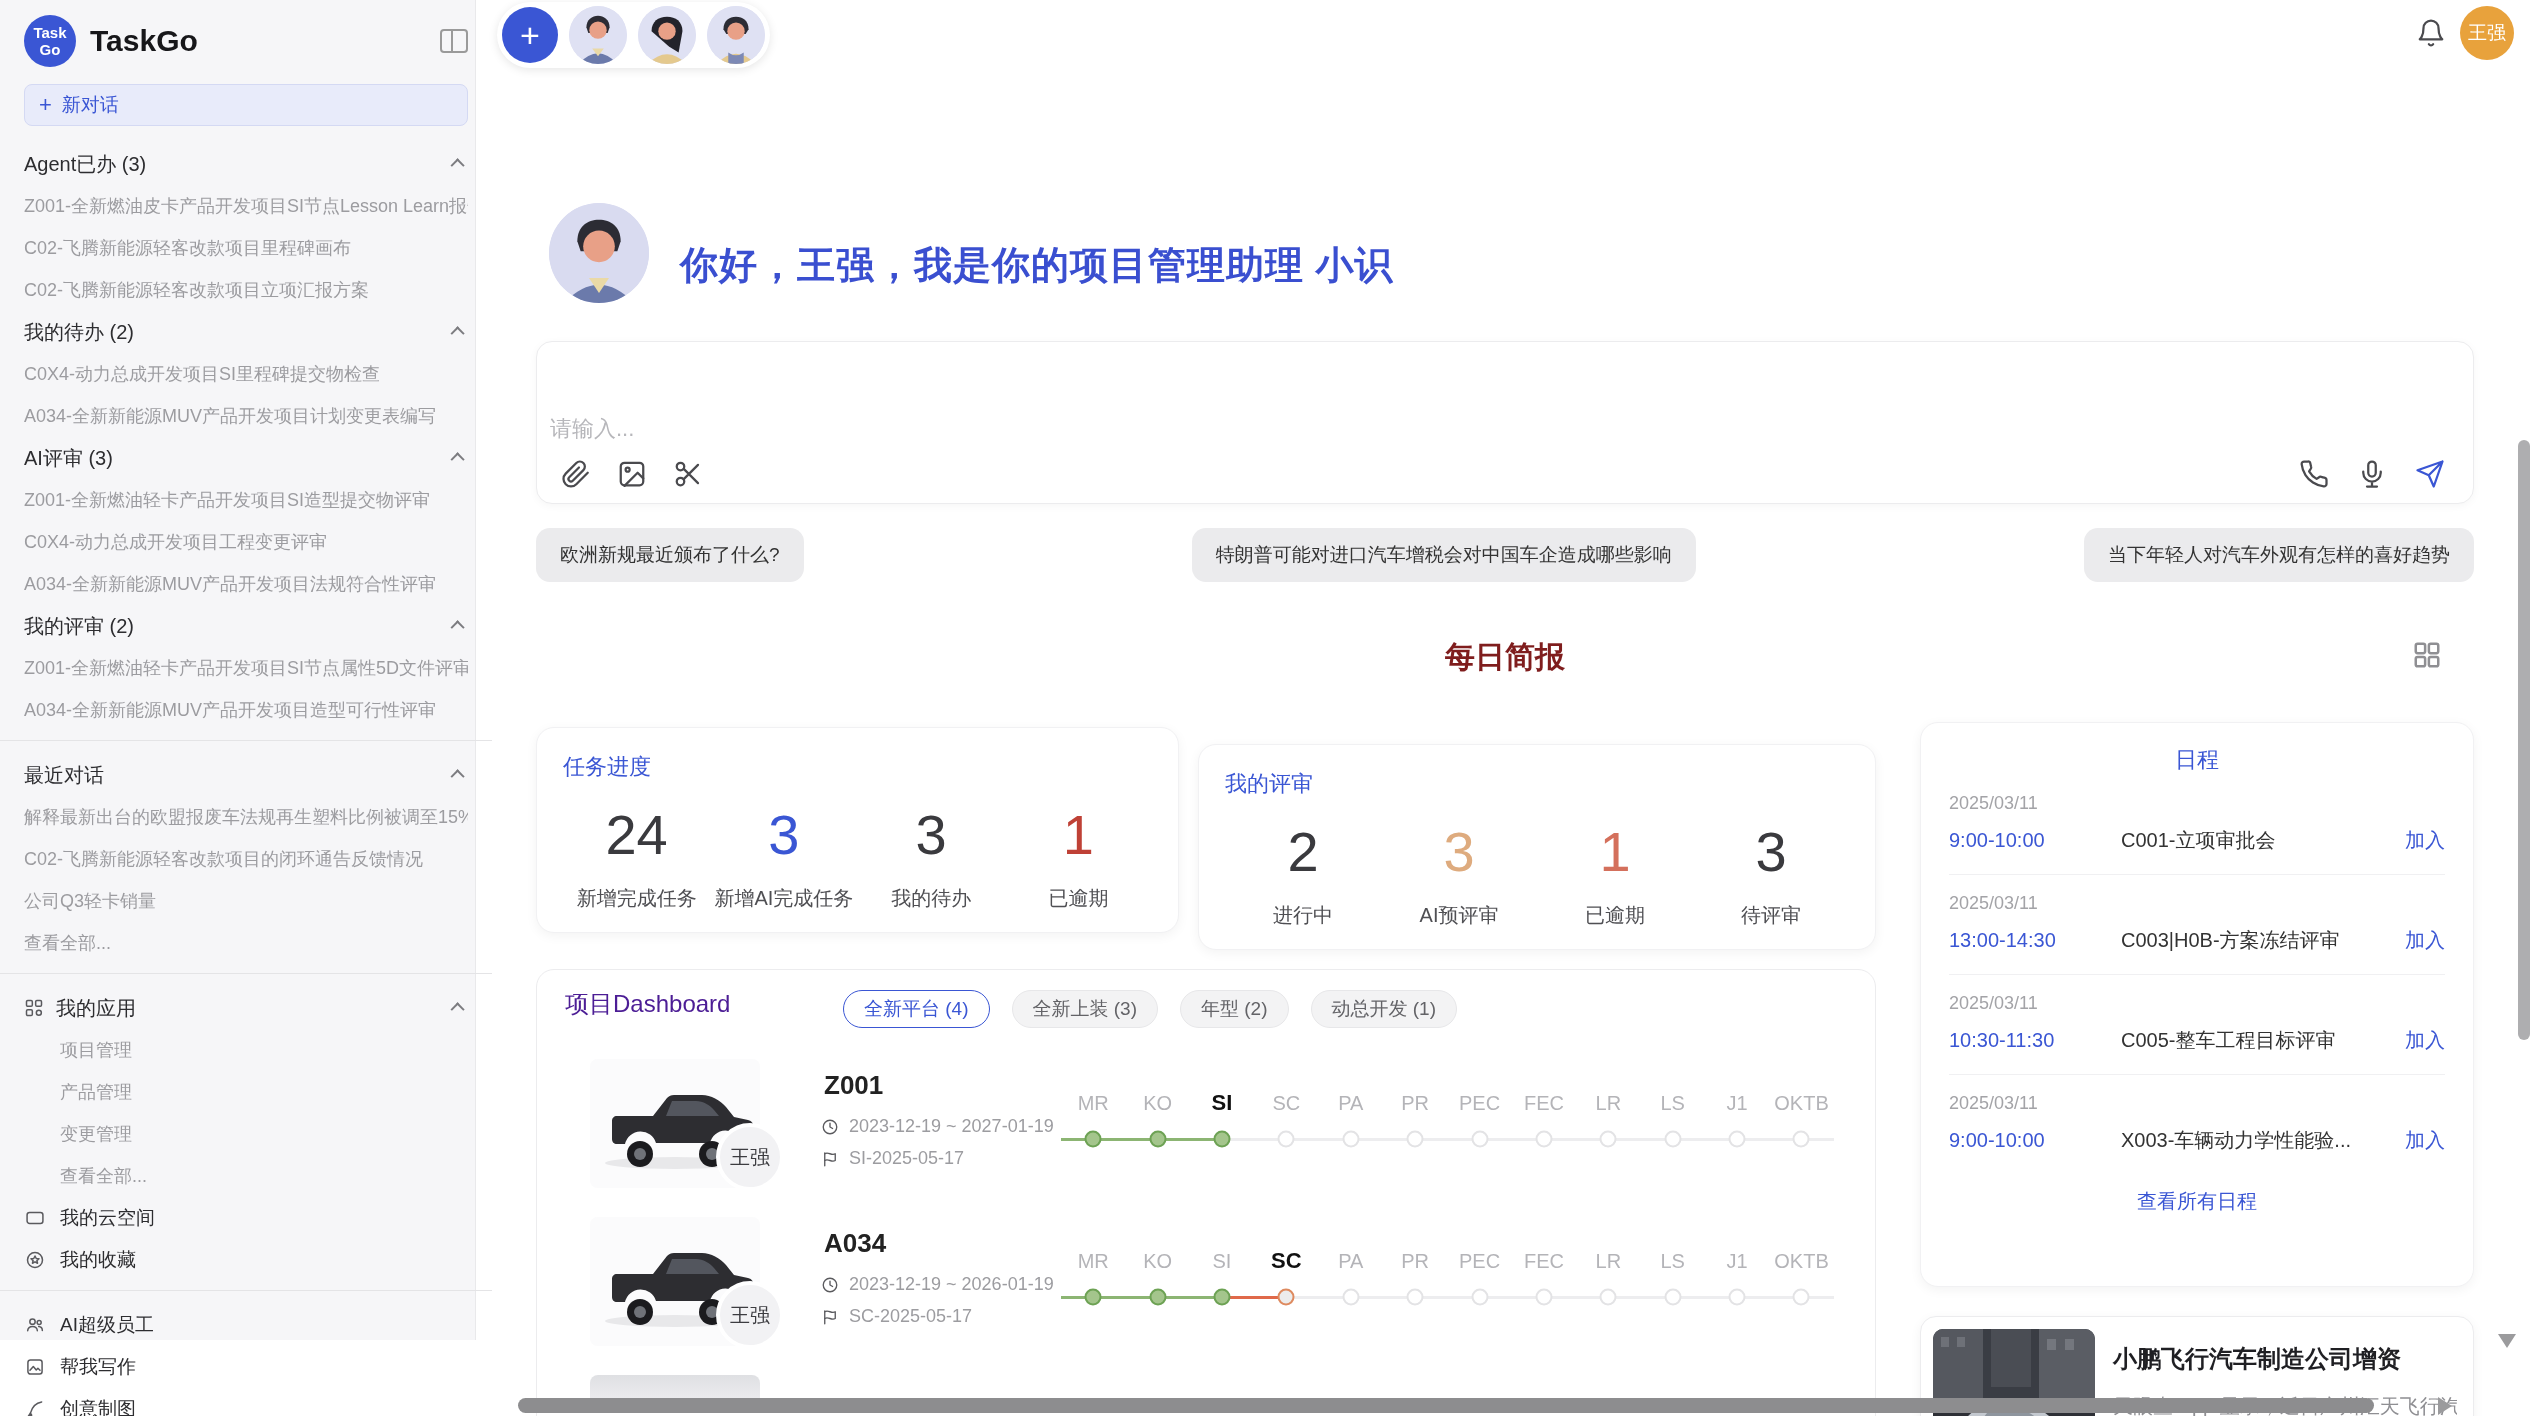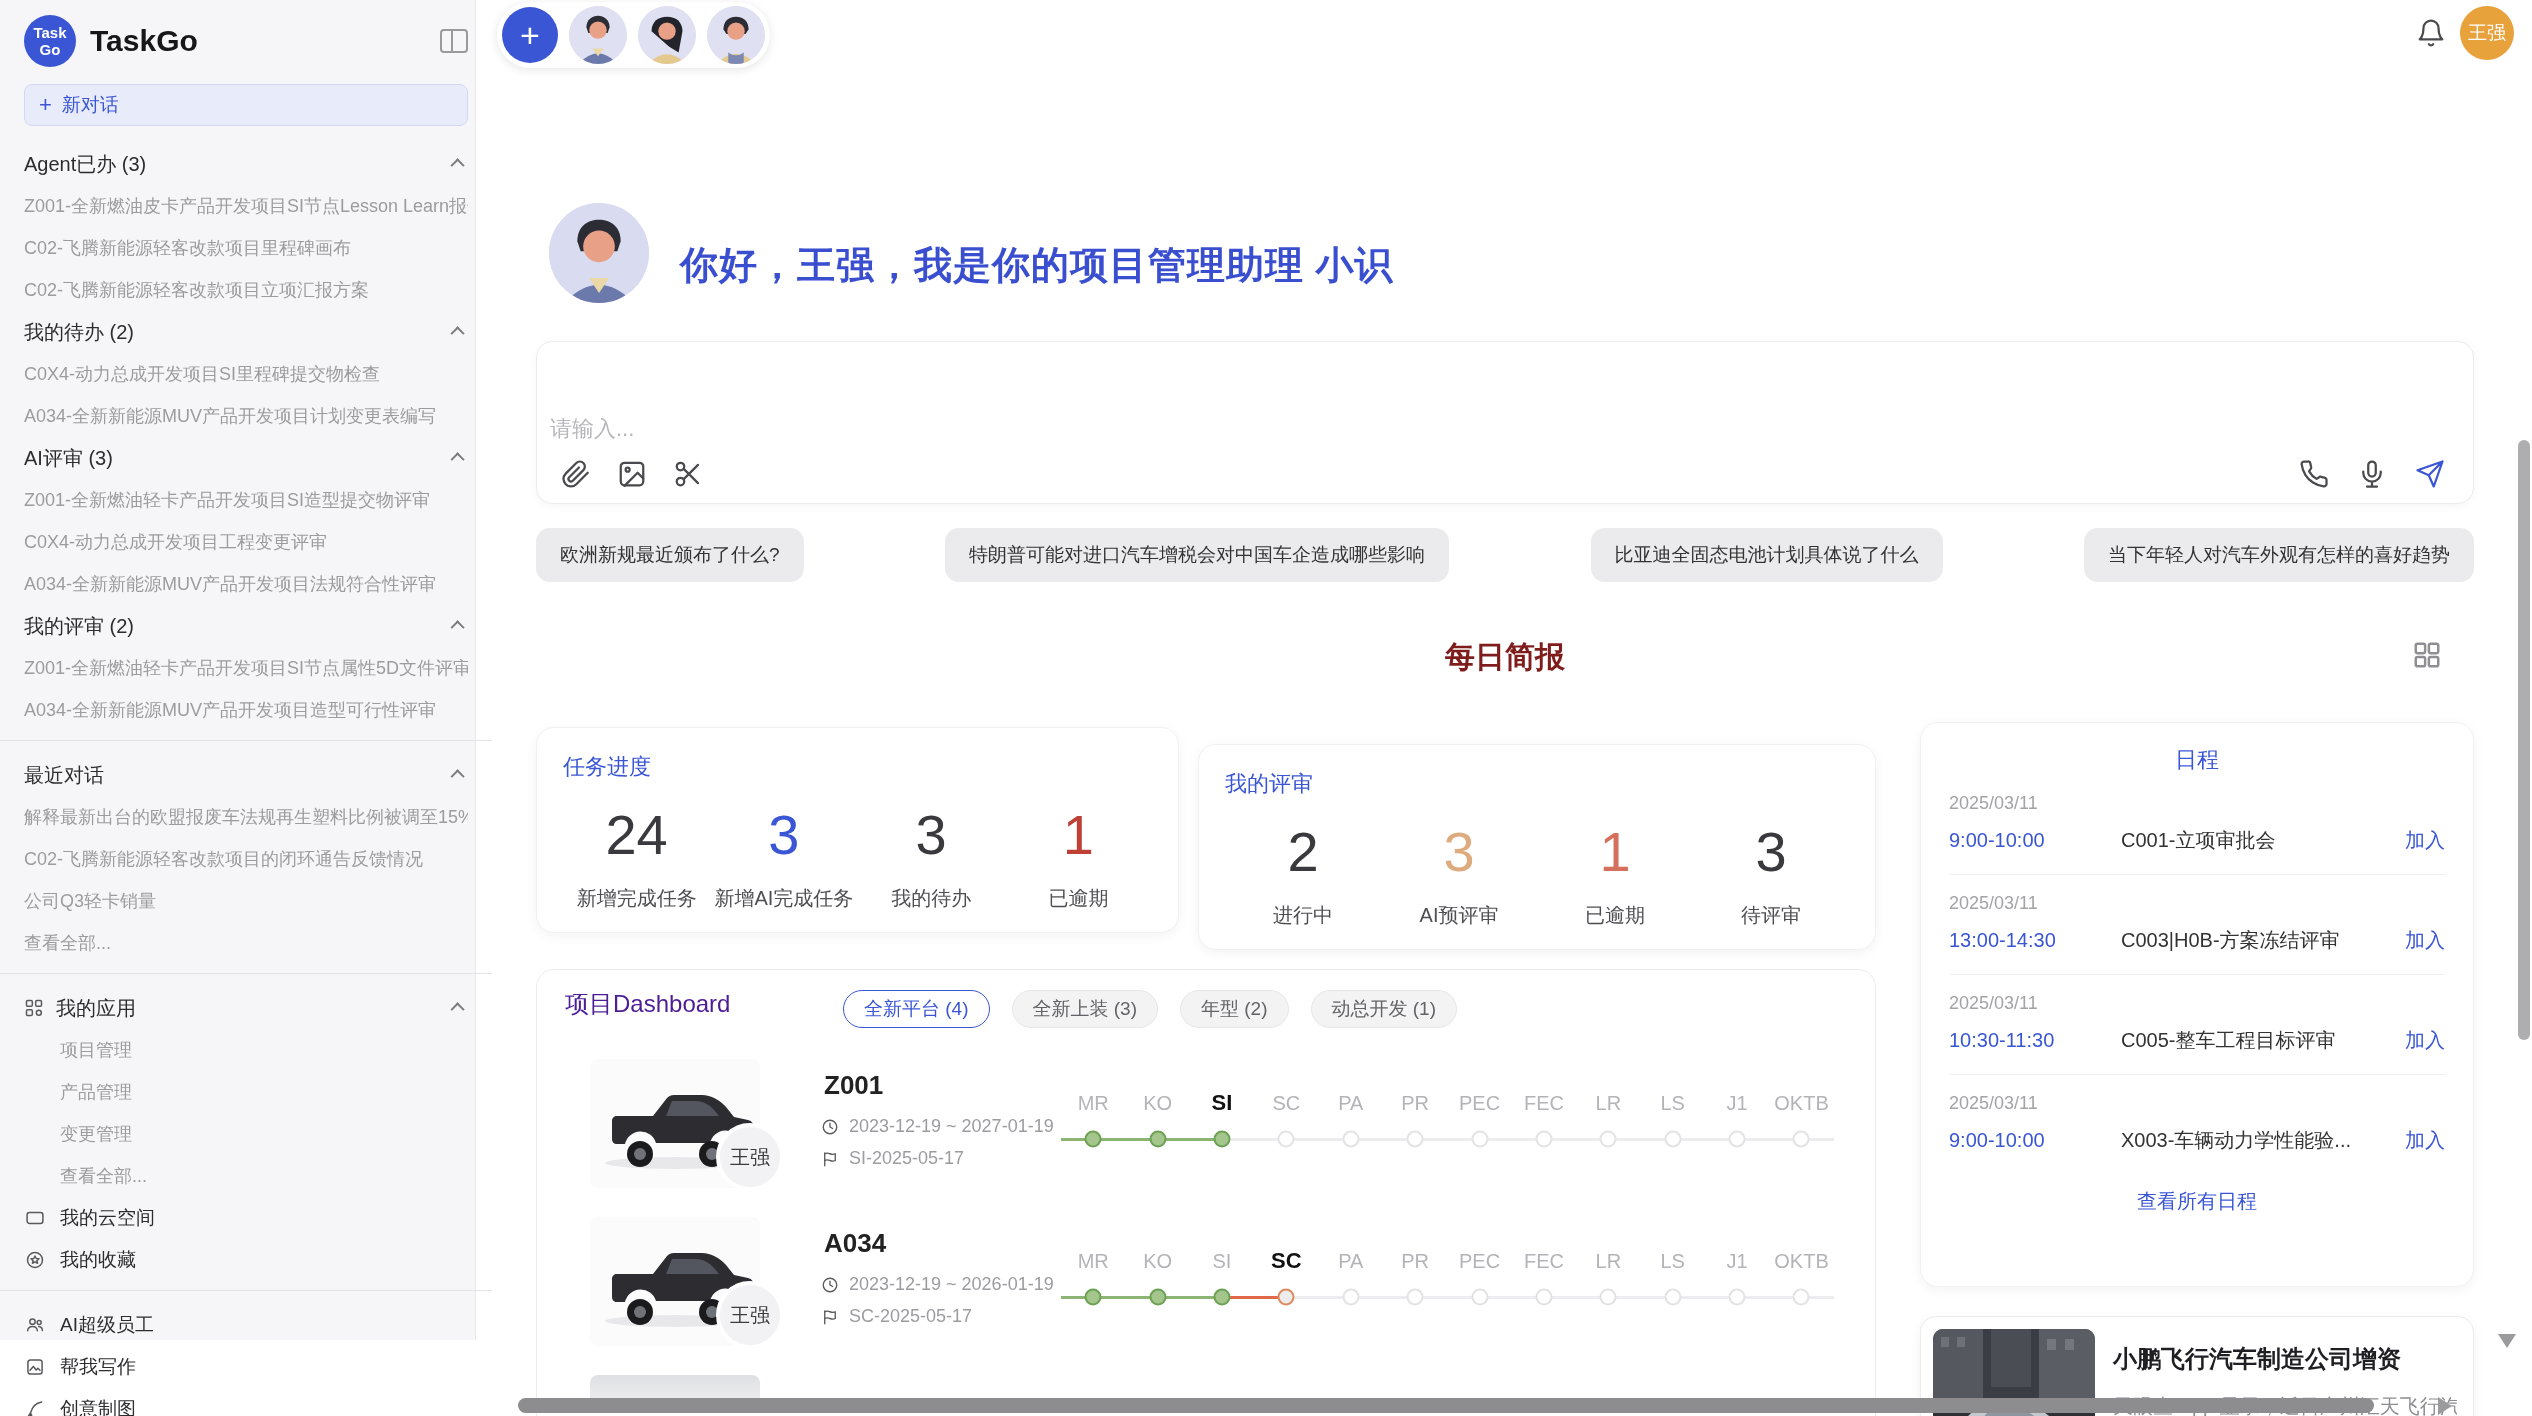--- a/index.html
+++ b/index.html
@@ -364,21 +364,20 @@
         <svg class="line blue" width="30" height="30" viewBox="0 0 24 24">
             <path d="M22 2 11 13M22 2l-7 20-4-9-9-4z"></path>
           </svg>
       </span>
     </div>
   </div>
 
   <div class="chips">
     <div class="chip">欧洲新规最近颁布了什么?</div>
     <div class="chip">特朗普可能对进口汽车增税会对中国车企造成哪些影响</div>
-    <div class="chip">比亚迪全固态电池计划具体说了什么</div>
     <div class="chip">当下年轻人对汽车外观有怎样的喜好趋势</div>
   </div>
 
   <div class="brief-title">每日简报</div>
   <div class="brief-grid">
     <svg width="30" height="30" viewBox="0 0 24 24" fill="none" stroke="#8f8f93" stroke-width="2">
         <rect x="3" y="3" width="7.5" height="7.5" rx="1.5"></rect>
         <rect x="13.5" y="3" width="7.5" height="7.5" rx="1.5"></rect>
         <rect x="3" y="13.5" width="7.5" height="7.5" rx="1.5"></rect>
         <rect x="13.5" y="13.5" width="7.5" height="7.5" rx="1.5"></rect>

